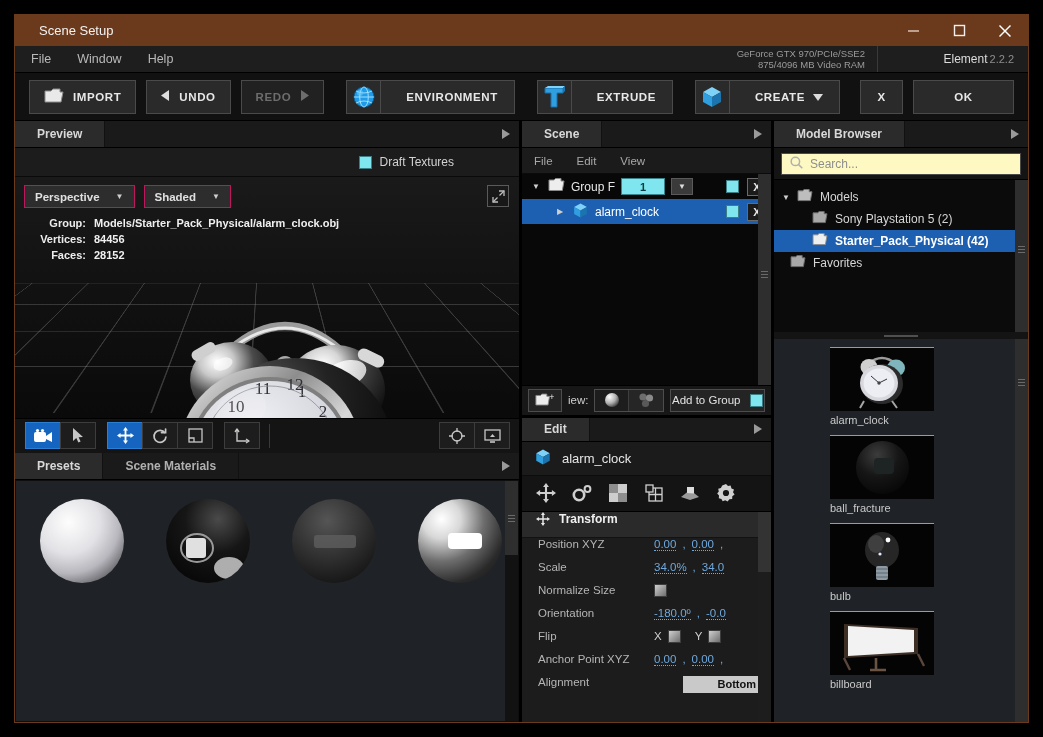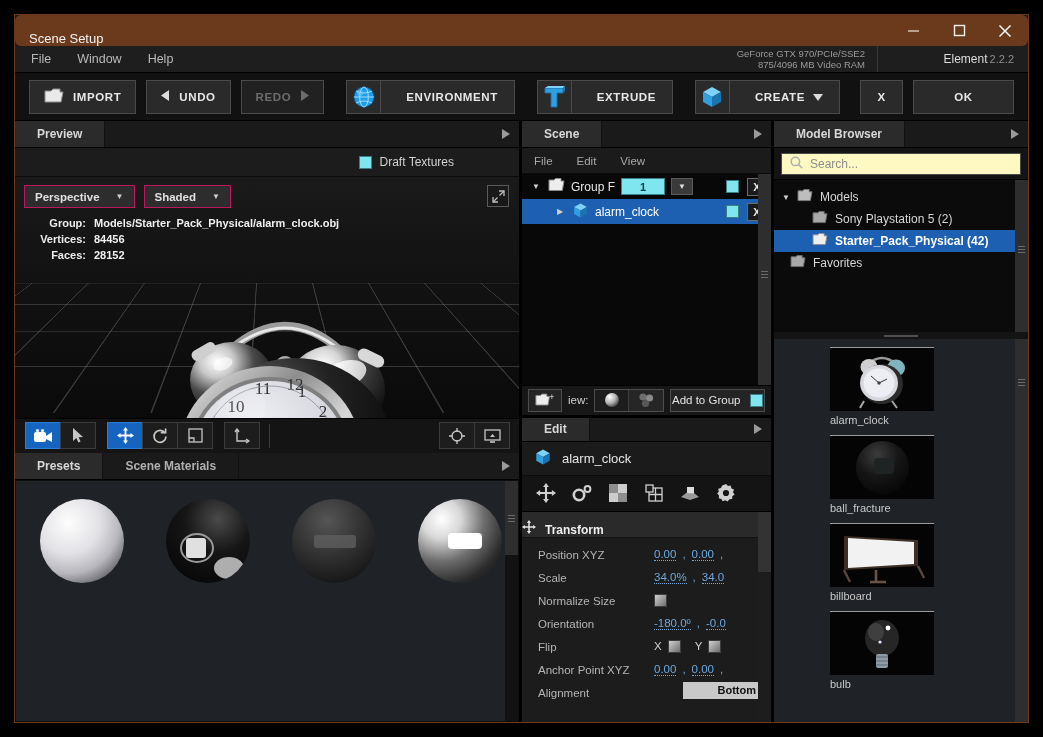--- a/index.html
+++ b/index.html
@@ -8,22 +8,22 @@
     background:#000; font-family:"Liberation Sans", sans-serif;
     font-size:12px; color:#c8c8c8; -webkit-font-smoothing:antialiased;
   }
   .app {
     position:absolute; left:14px; top:14px; width:1015px; height:709px;
     background:#1c1c1c; border:1px solid #6b3a1c;
     display:flex; flex-direction:column;
   }
   
   .titlebar {
-    height:31px; background:#6b3a1c; display:flex; align-items:flex-end;
-    flex:0 0 31px; padding-left:14px;border-radius:6px;
+    height:31px; background:#6b3a1c; display:flex; align-items:center;
+    flex:0 0 31px; padding-left:24px;
   }
   .titlebar .t-title { font-size:13px; color:#f2f2f2; flex:1; }
   .win-btns { display:flex; height:100%; }
   .win-btn {
     width:46px; height:100%; display:flex; align-items:center; justify-content:center;
     color:#f0e6df;
   }
   .win-btn svg { display:block; }
   
   .menubar {
@@ -201,25 +201,25 @@
   }
   .ed-head .nm { font-size:13px; color:#e6e6e6; }
   .ed-icons {
     height:36px; flex:0 0 36px; background:#141414; display:flex; align-items:center;
     gap:0; padding-left:6px; border-bottom:1px solid #000;
   }
   .edi { width:36px; height:30px; display:flex; align-items:center; justify-content:center;
          color:#c2c2c2; }
   .ed-body { flex:1; background:#1c1c1c; position:relative; overflow:hidden; }
   .sec-head {
-    height:26px; background:#2a2a2a; display:flex; align-items:flex-end; gap:9px;
-    border-bottom:1px solid #121212;
+    height:26px; background:#2a2a2a; display:flex; align-items:flex-start; gap:9px;
+    padding-left:14px; border-bottom:1px solid #121212;
   }
   .sec-head .t { font-size:12px; font-weight:bold; color:#efefef; }
-  .prow { height:23px; display:flex; align-items:flex-end; padding-left:16px; }
+  .prow { height:23px; display:flex; align-items:flex-start; padding-left:16px; }
   .prow .lbl { width:116px; font-size:11.5px; color:#b5b5b5; }
   .prow .val { font-size:11.5px; color:#6fa8dc; display:flex; align-items:center; gap:6px; }
   .dv { border-bottom:1px dotted #6fa8dc; }
   .tinybox { width:13px; height:13px;
     background:linear-gradient(135deg,#cfcfcf,#6e6e6e); border:1px solid #3d3d3d; }
   .flipwrap { display:flex; align-items:center; gap:6px; color:#d0d0d0; font-size:11.5px; }
   .btn-bottom {
     margin-left:auto; margin-right:8px; width:80px; height:17px; background:#c9c9c9;
     color:#111; font-size:11px; font-weight:bold; display:flex; align-items:center;
     justify-content:flex-end; padding-right:7px;
@@ -929,42 +929,42 @@
             <div style="position:absolute;left:26px;top:5px;width:53px;height:53px;border-radius:50%;
                         background:radial-gradient(circle at 40% 26%, #3c3c3c 0%, #161616 42%, #000 100%);"></div>
             <div style="position:absolute;left:44px;top:22px;width:20px;height:16px;border-radius:4px;background:#1e2424;"></div>
           </div>
           <div class="thumb-lbl">ball_fracture</div>
         </div>
         <div class="thumb-item">
           <div class="thumb">
             <svg viewBox="0 0 104 64" width="104" height="64">
               <rect x="0" y="0" width="104" height="64" fill="#040404"></rect>
-              <polygon points="14,12 88,16 88,42 14,46" fill="#3d2f26"></polygon>
-              <polygon points="18,14 84,18 84,40 18,44" fill="#f2f2f2"></polygon>
-              <path d="M14 46 L20 58 M88 42 L94 54" stroke="#5a463a" stroke-width="2.4"></path>
-              <path d="M46 46 L46 58 M40 58 L56 58" stroke="#6b5344" stroke-width="2.6"></path>
-            </svg>
-          </div>
-          <div class="thumb-lbl">billboard</div>
-        </div>
-        <div class="thumb-item">
-          <div class="thumb">
-            <svg viewBox="0 0 104 64" width="104" height="64">
-              <rect x="0" y="0" width="104" height="64" fill="#040404"></rect>
               <ellipse cx="52" cy="26" rx="17" ry="18" fill="#262626"></ellipse>
               <ellipse cx="46" cy="20" rx="8" ry="9" fill="#4a4a4a" opacity=".7"></ellipse>
               <circle cx="58" cy="16" r="2.4" fill="#fff"></circle>
               <circle cx="50" cy="30" r="1.6" fill="#dfe9ff"></circle>
               <rect x="46" y="42" width="12" height="14" rx="2" fill="#8e9aa4"></rect>
               <path d="M46 45 L58 45 M46 49 L58 49 M46 53 L58 53" stroke="#5d6870" stroke-width="1.2"></path>
             </svg>
           </div>
           <div class="thumb-lbl">bulb</div>
         </div>
+        <div class="thumb-item">
+          <div class="thumb">
+            <svg viewBox="0 0 104 64" width="104" height="64">
+              <rect x="0" y="0" width="104" height="64" fill="#040404"></rect>
+              <polygon points="14,12 88,16 88,42 14,46" fill="#3d2f26"></polygon>
+              <polygon points="18,14 84,18 84,40 18,44" fill="#f2f2f2"></polygon>
+              <path d="M14 46 L20 58 M88 42 L94 54" stroke="#5a463a" stroke-width="2.4"></path>
+              <path d="M46 46 L46 58 M40 58 L56 58" stroke="#6b5344" stroke-width="2.6"></path>
+            </svg>
+          </div>
+          <div class="thumb-lbl">billboard</div>
+        </div>
         <div class="vsb">
           <div class="thumbbar" style="top:0;bottom:0;">
             <div class="grip" style="top:40px;"></div>
           </div>
         </div>
       </div>
     </div>
 
   </div>
 </div>

